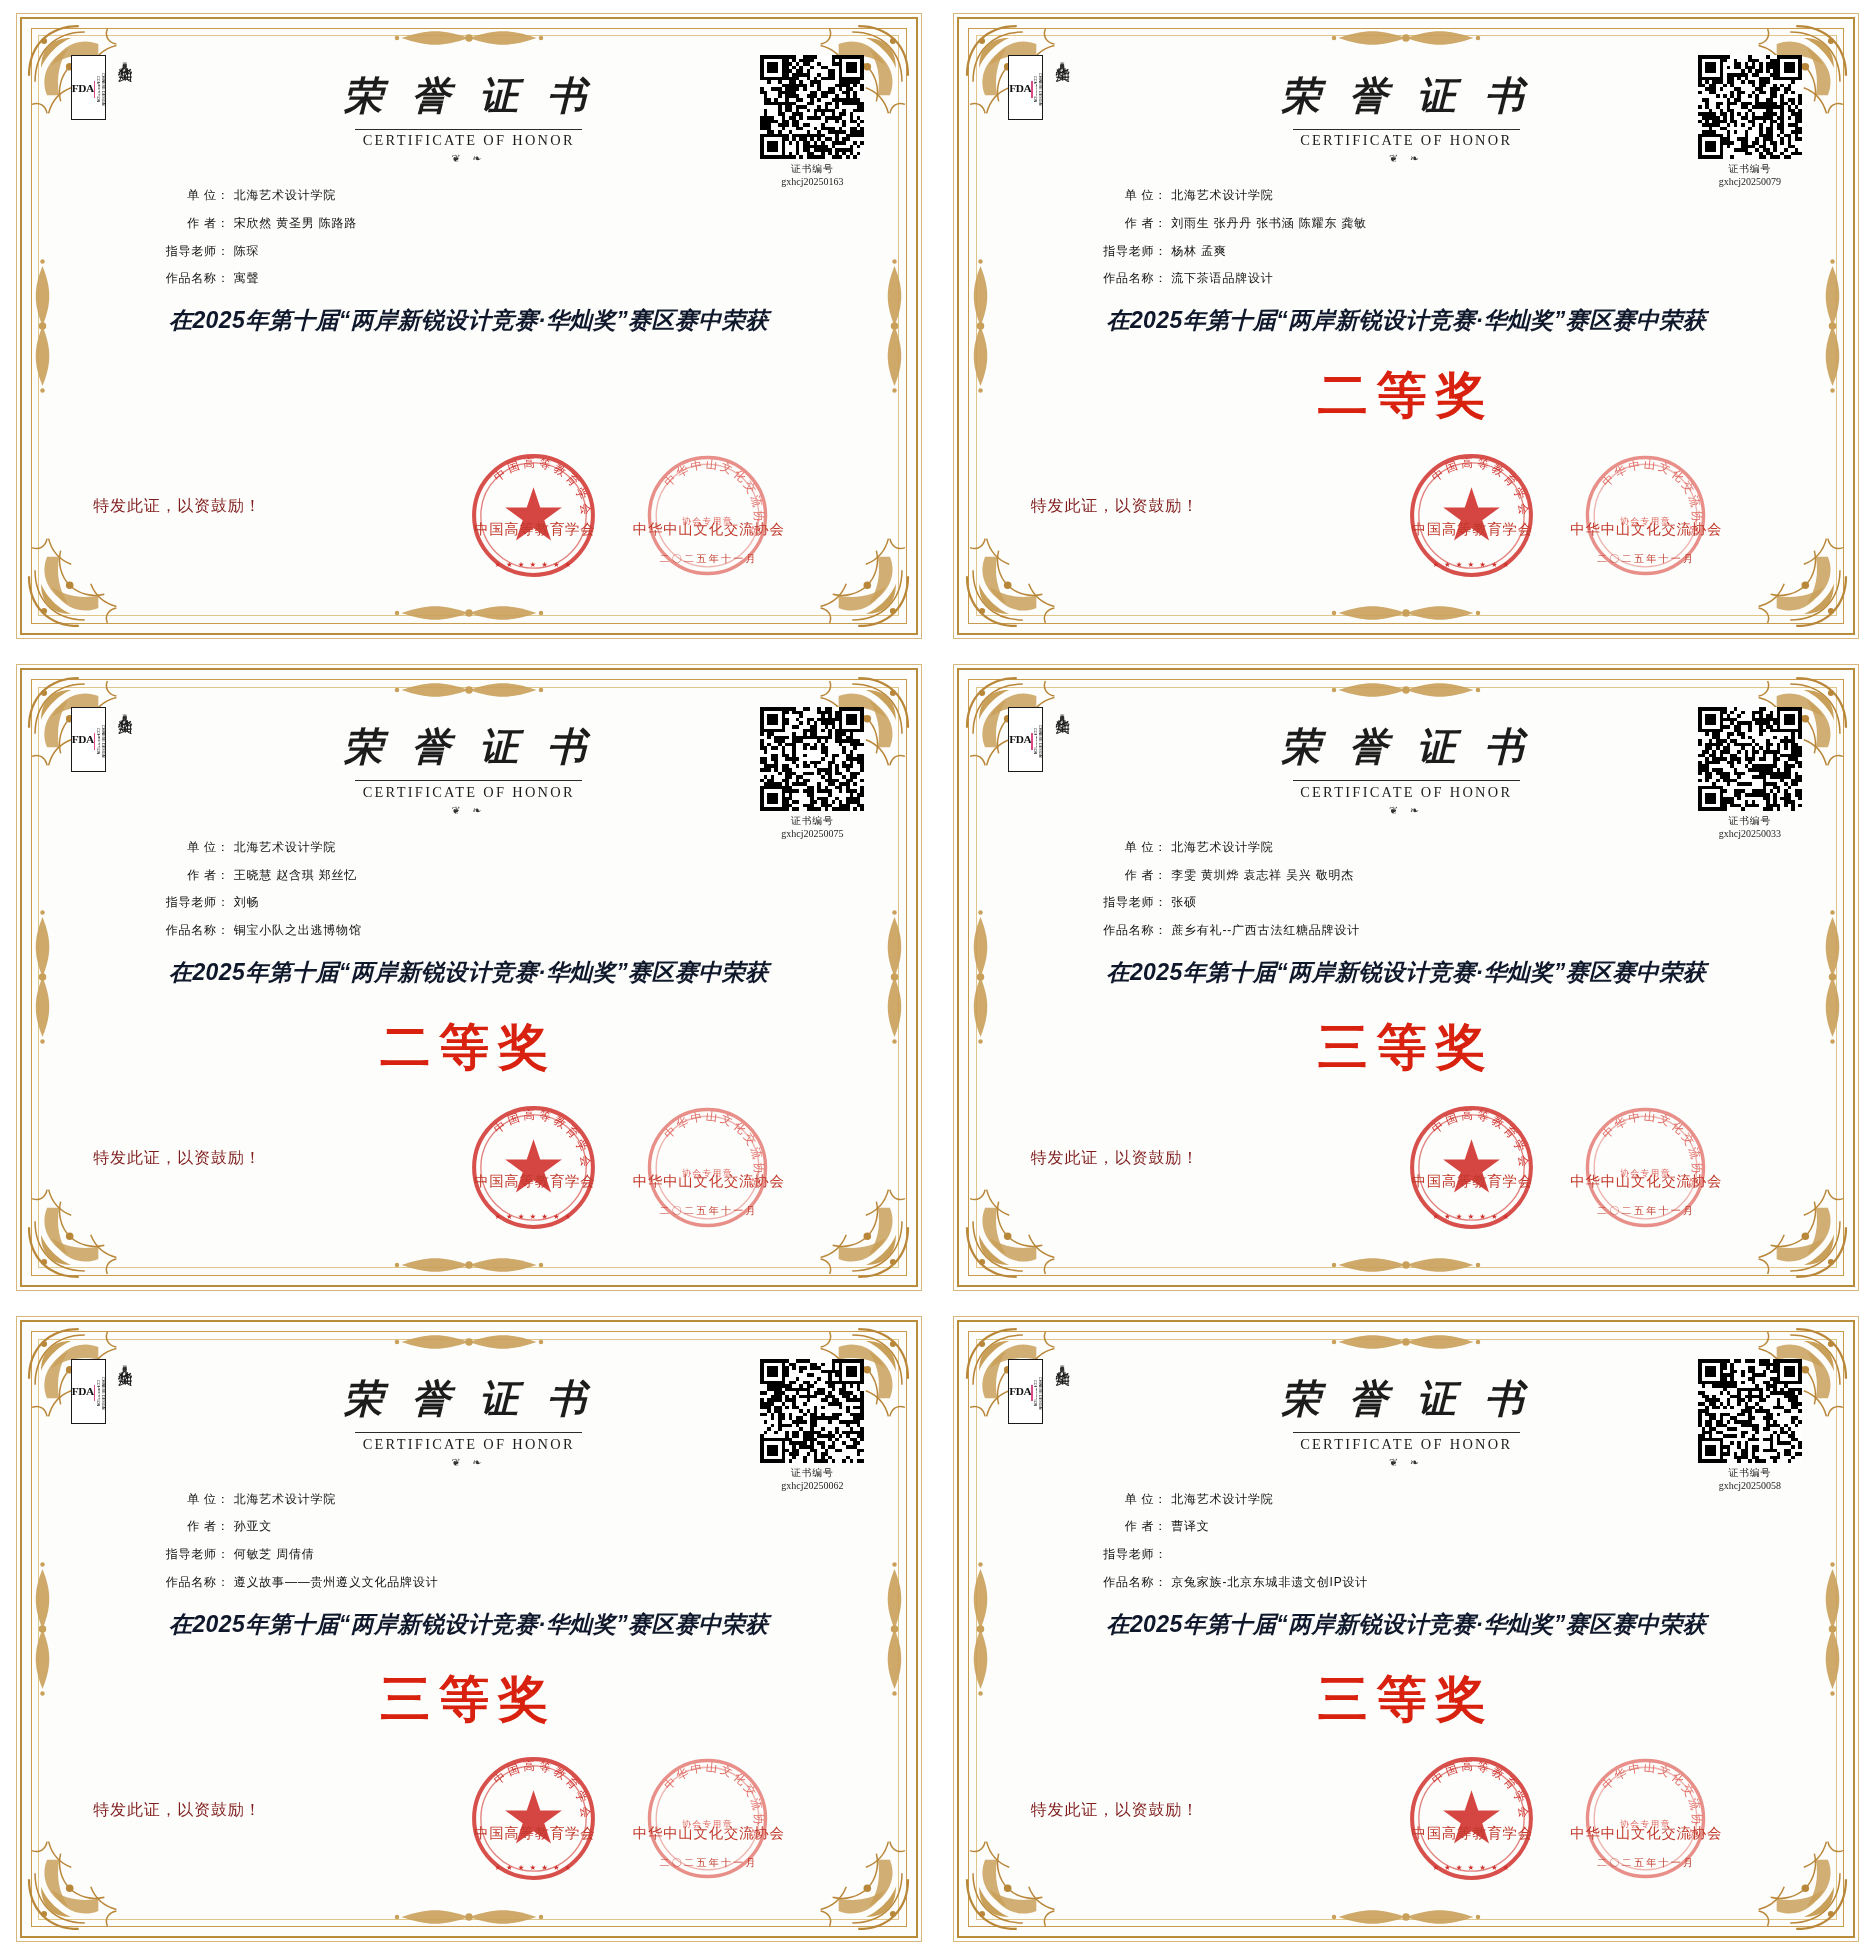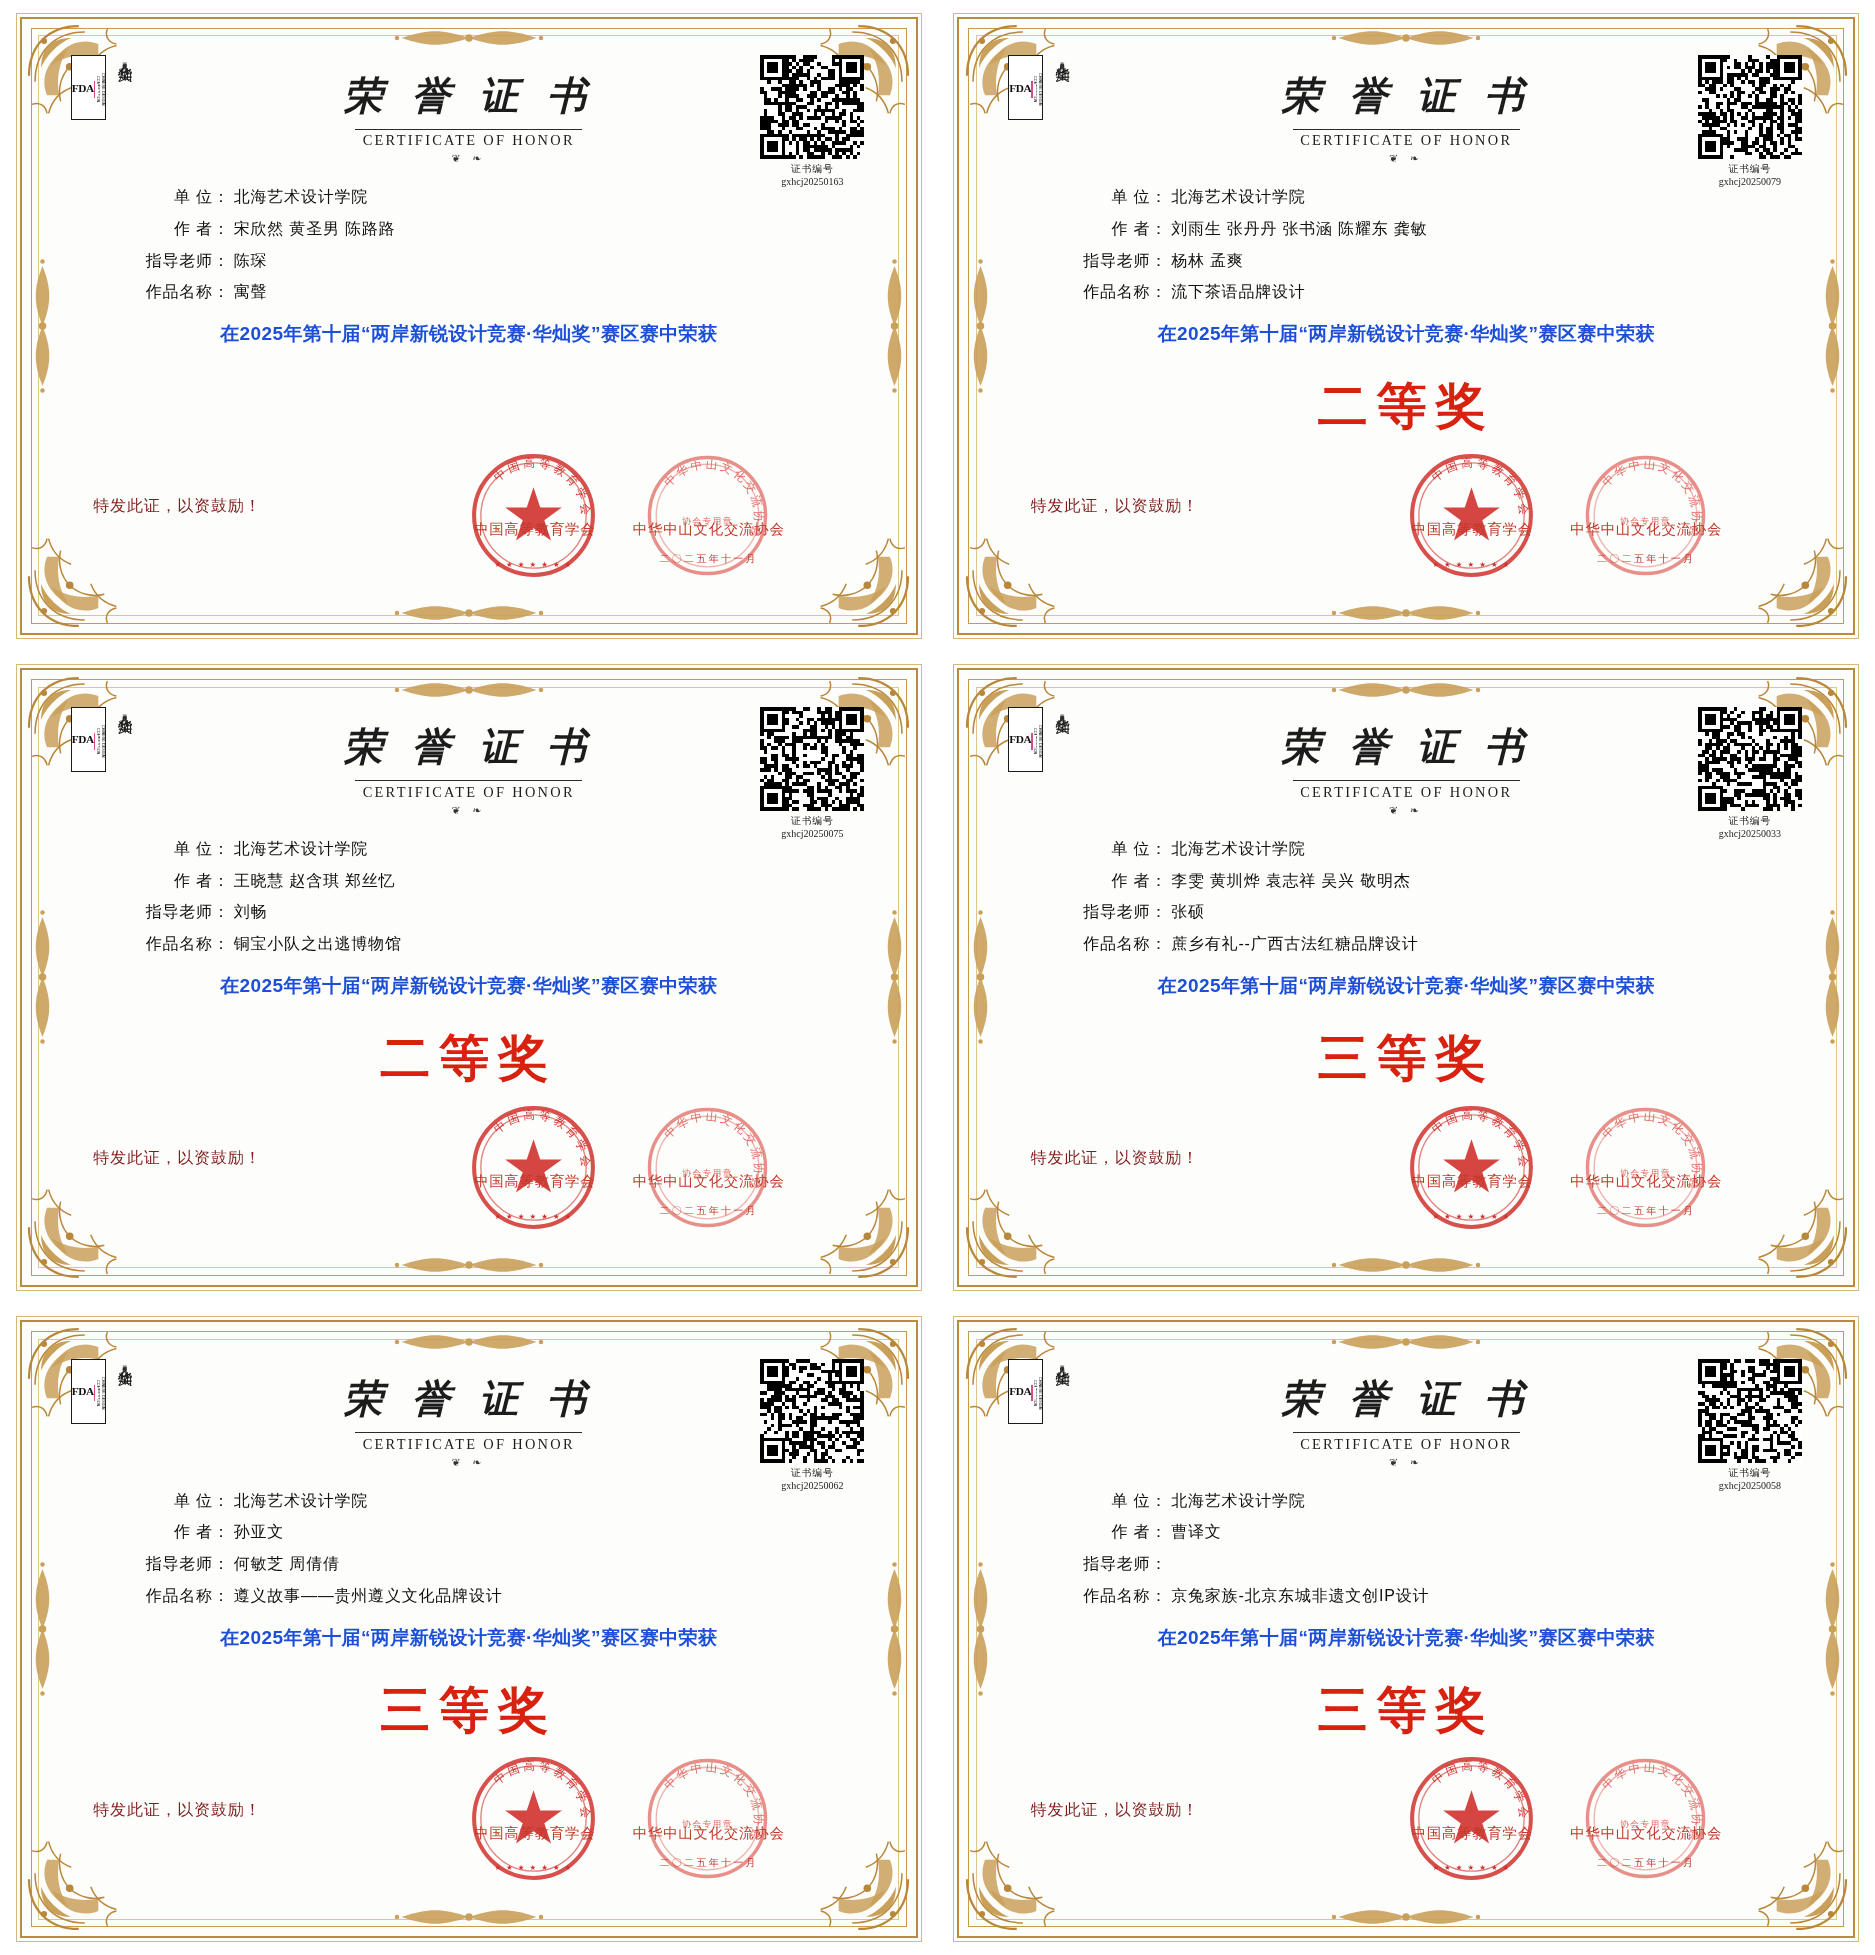--- a/index.html
+++ b/index.html
@@ -215,41 +215,42 @@
   }
 
   .fields {
     margin-top: 23px;
     margin-left: 35px;
   }
   .field-row {
     display: flex;
     align-items: baseline;
     margin-bottom: 10.6px;
-    font-size: 16px;
+    font-size: 12px;
     color: #111;
   }
   .field-label {
     width: 112px;
     text-align: right;
     letter-spacing: 0.8px;
     flex: 0 0 auto;
   }
   .field-value {
     margin-left: 4px;
     letter-spacing: 0.8px;
   }
 
   .award-line {
     text-align: center;
-    font-size: 19px;
+    font-size: 23px;
     font-weight: bold;
-    color: #1d4ed8;
+    color: #0f172a;
     margin-top: 18px;
     letter-spacing: 0.4px;
+    font-style: italic;
   }
 
   .award-name {
     text-align: center;
     font-family: "DejaVu Sans", "Liberation Sans", sans-serif;
     font-size: 50px;
     font-weight: bold;
     color: #d9210f;
     letter-spacing: 9px;
     margin-top: 26px;

